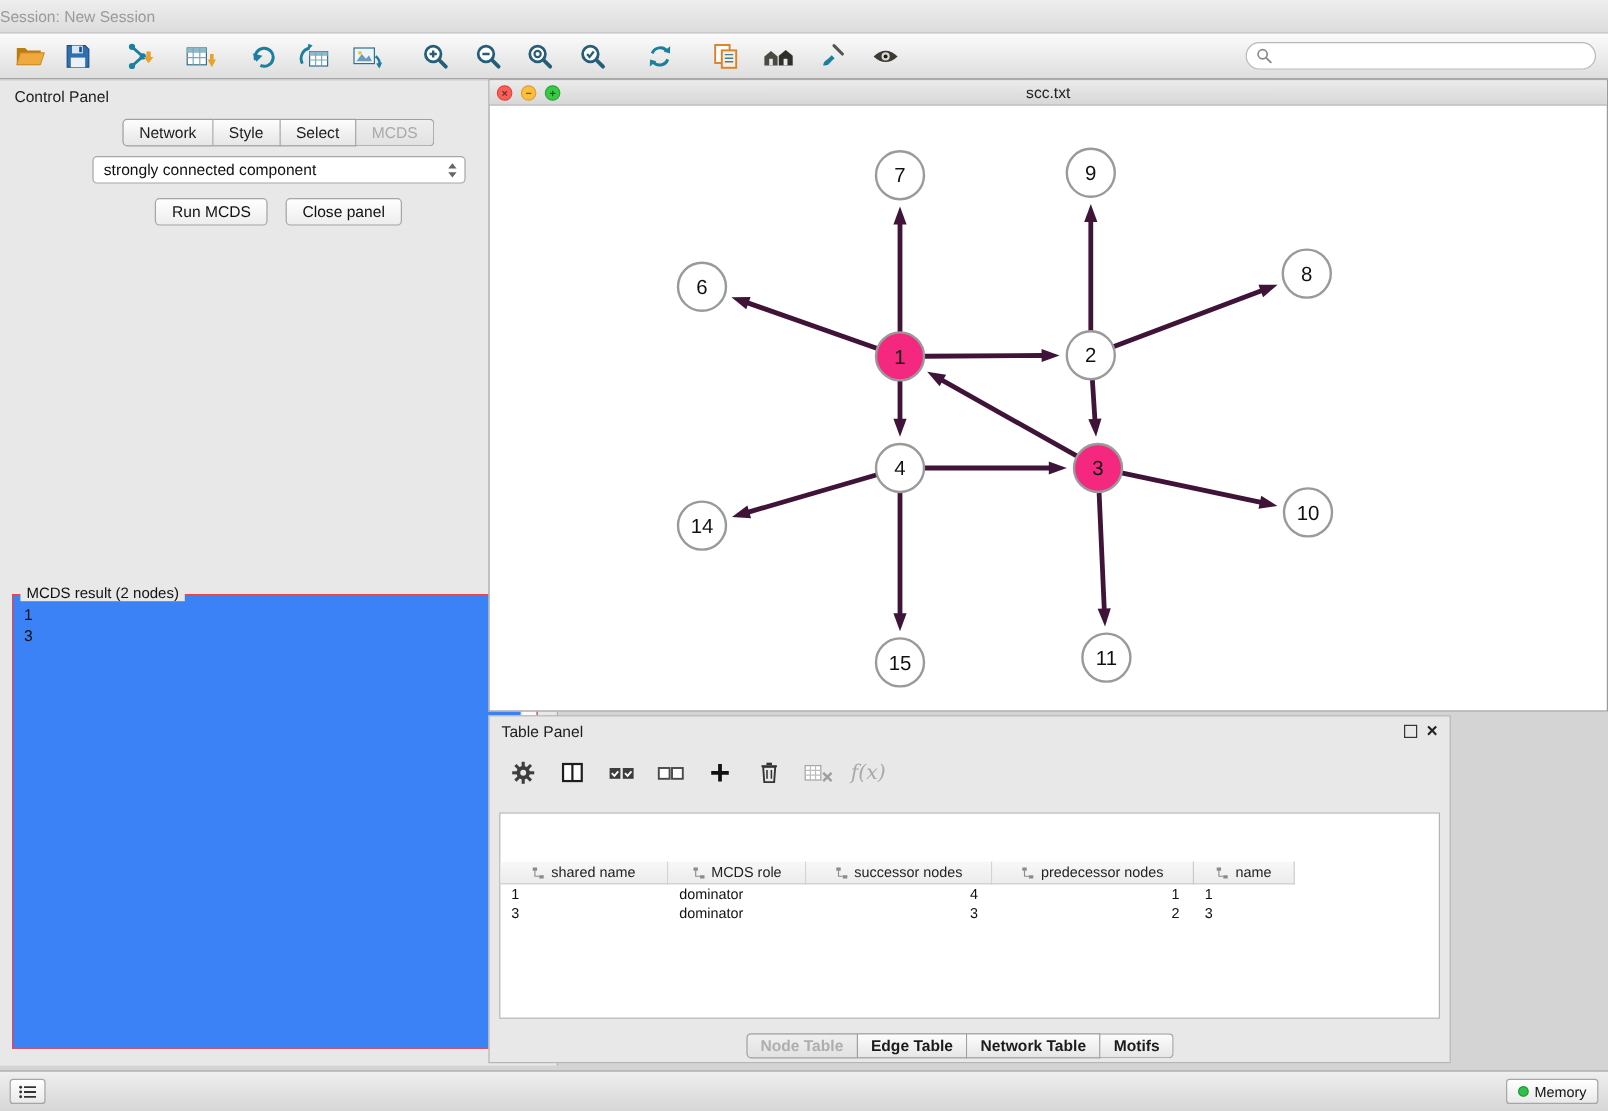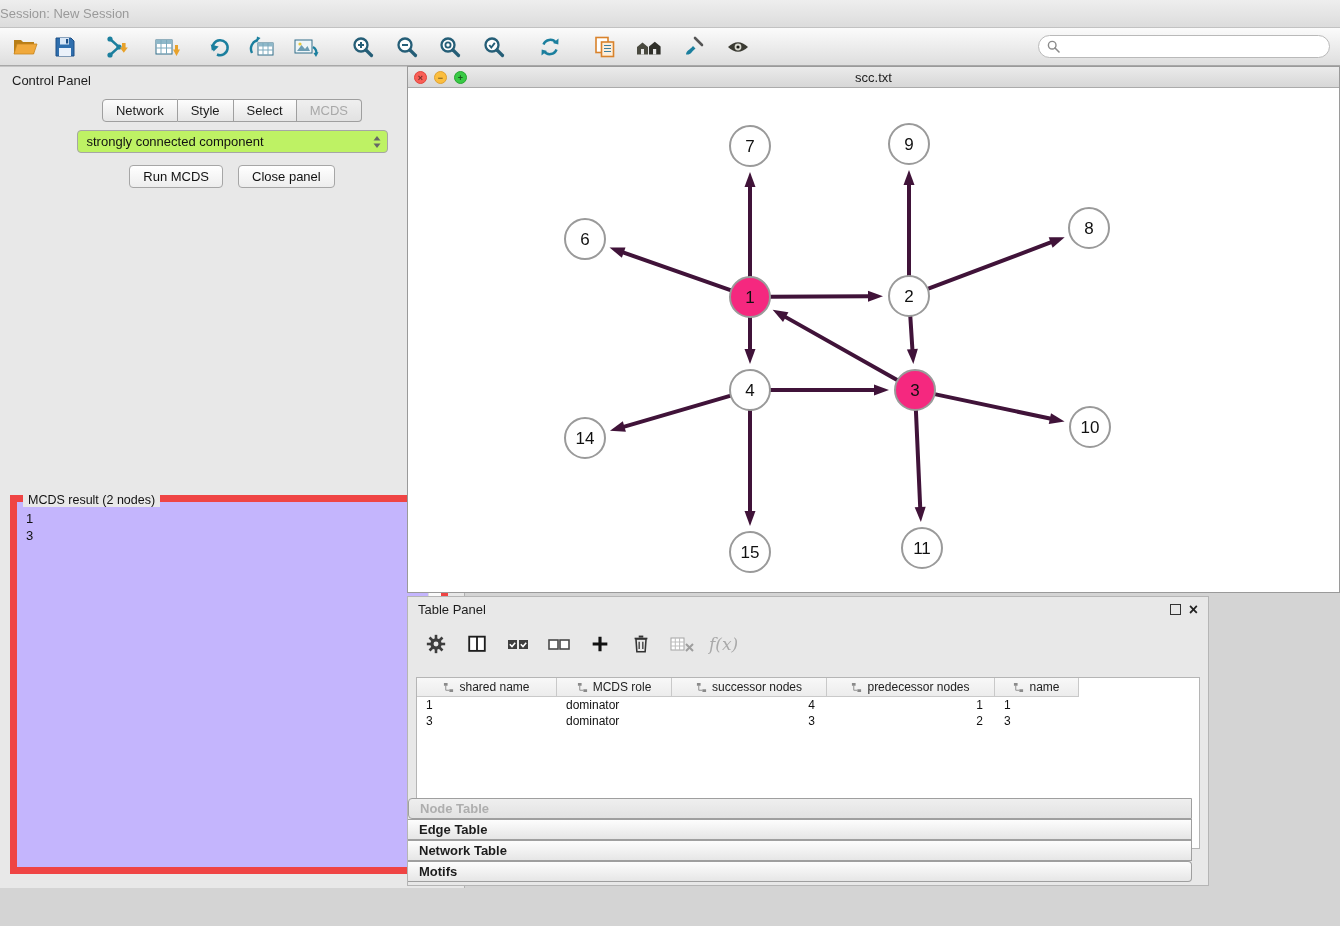--- a/index.html
+++ b/index.html
@@ -31,29 +31,29 @@
   .panel-header-icons { margin-left:auto; display:flex; align-items:center; gap:8px; }
   .float-btn { width:11px; height:11px; border:1.5px solid #333; background:transparent; }
   .close-x { font-size:16px; font-weight:bold; color:#222; line-height:11px; }
   .cp-tabs { display:flex; justify-content:center; margin-top:6px; }
   .cp-tab { border:1px solid #9f9f9f; border-left-width:0; padding:3px 13px; font-size:13px;
     background:linear-gradient(#fdfdfd,#e6e6e6); color:#1c1c1c; cursor:default; }
   .cp-tab:first-child { border-left-width:1px; border-radius:4px 0 0 4px;text-align:right; }
   .cp-tab:last-child { border-radius:0 4px 4px 0; }
   .cp-tab.active { color:#a9a9a9; background:linear-gradient(#efefef,#e2e2e2); }
   .cp-opt-label { text-align:center; margin-top:26px; font-size:13px; color:#111; }
-  .cp-select { width:311px; margin:8px auto 0 auto; height:23px; background:#bef264;
+  .cp-select { width:311px; margin:8px auto 0 auto; height:23px; background:#ffffff;
     border:1px solid #a6a6a6; border-radius:4px; display:flex; align-items:center;
     padding:0 2px 0 9px; font-size:13px; color:#111;gap:48px; }
   .cp-select .sel-label { flex:1; }
   .cp-buttons { display:flex; justify-content:center; gap:15px; margin-top:12px; }
   .cp-btn { border:1px solid #a6a6a6; border-radius:4px; background:linear-gradient(#ffffff,#ededed);
     font-size:13px; color:#111; padding:3px 13px; font-family:inherit; cursor:default; }
   .groupbox { position:absolute; left:10px; right:16px; top:428px; bottom:14px;
-    border:7px solid #ef4444; background:#c4b5fd; }
+    border:1px solid #ef4444; background:#3b82f6; }
   .groupbox .legend { position:absolute; top:-9px; left:6px; background:#e8e8e8; padding:0 5px;
     font-size:12.5px; color:#111; }
   .groupbox .list { position:absolute; left:0; top:2px; right:13px; bottom:0; padding:6px 0 0 9px;
     font-size:13px; color:#111; overflow:hidden; }
   .groupbox .list div { height:17px; line-height:17px; }
   .groupbox .vtrack { position:absolute; top:0; right:0; bottom:0; width:13px; background:#fafafa; border-left:1px solid #e0e0e0; }
 
   
   .network-panel { position:absolute; left:407px; top:66px; width:933px; height:527px;
     background:#fff; border:1px solid #9a9a9a; }
@@ -75,27 +75,27 @@
   .tp-header { height:24px; display:flex; align-items:center; padding:0 10px 0 10px; }
   .tp-title { font-size:13px; color:#1d1d1d; }
   .tp-toolbar { position:absolute; left:14px; top:30px; height:34px; display:flex; align-items:center; gap:13px; }
   .tp-tool { width:28px; height:28px; display:flex; align-items:center; justify-content:center; cursor:default; }
   .fx-label { font-family:"DejaVu Serif","Liberation Serif",serif; font-style:italic; font-size:17px; color:#a9a9a9; }
   .tp-table { position:absolute; left:8px; right:8px; top:80px; height:172px; background:#fff;
     border:1px solid #b5b5b5; overflow:hidden; }
   .thead { display:flex; }
   .th { display:flex; align-items:center; justify-content:center; gap:5px; height:19px;
     background:linear-gradient(#f8f8f8,#ececec); border-right:1px solid #c9c9c9; border-bottom:1px solid #c9c9c9;
-    font-size:12px; color:#222; cursor:default; }
+    font-size:12px; color:#222; cursor:default;margin-top:40px; }
   .tr { display:flex; height:16px; line-height:16px; font-size:12px; color:#111; }
   .td { overflow:hidden; white-space:nowrap; }
   .w0 { width:140px; } .w1 { width:115px; } .w2 { width:155px; } .w3 { width:168px; } .w4 { width:84px; }
   .cell-left { text-align:left; padding-left:9px; }
   .cell-right { text-align:right; padding-right:12px; }
-  .tp-tabs { position:absolute; left:0; right:16px; bottom:3px; display:flex; justify-content:center;flex-direction:column; }
+  .tp-tabs { position:absolute; left:0; right:16px; bottom:3px; display:flex; justify-content:center; }
   .tp-tab { border:1px solid #9f9f9f; border-left-width:0; padding:2px 11px; font-size:13px;
     background:linear-gradient(#fdfdfd,#e6e6e6); color:#1c1c1c; font-weight:bold; cursor:default; }
   .tp-tab:first-child { border-left-width:1px; border-radius:4px 0 0 4px; }
   .tp-tab:last-child { border-radius:0 4px 4px 0; }
   .tp-tab.active { color:#aeaeae; background:linear-gradient(#efefef,#e2e2e2); }
 
   
   .statusbar { position:absolute; left:0; right:0; top:892px; height:34px;
     background:linear-gradient(#efefef,#d6d6d6); border-top:1px solid #ababab; }
   .sb-left-btn { position:absolute; left:8px; top:6px; width:30px; height:21px;
@@ -509,14 +509,30 @@
     </div>
 
     <div class="tp-tabs">
       <span class="tp-tab active">Node Table</span>
       <span class="tp-tab">Edge Table</span>
       <span class="tp-tab">Network Table</span>
       <span class="tp-tab">Motifs</span>
     </div>
   </div>
 
+  <div class="statusbar">
+    <span class="sb-left-btn">
+      <svg width="16" height="14" viewBox="0 0 16 14">
+        <circle cx="2.2" cy="3" r="1.2" fill="#333"></circle>
+          <line x1="5" y1="3" x2="15" y2="3" stroke="#333" stroke-width="1.5"></line>
+        <circle cx="2.2" cy="7" r="1.2" fill="#333"></circle>
+          <line x1="5" y1="7" x2="15" y2="7" stroke="#333" stroke-width="1.5"></line>
+        <circle cx="2.2" cy="11" r="1.2" fill="#333"></circle>
+          <line x1="5" y1="11" x2="15" y2="11" stroke="#333" stroke-width="1.5"></line>
+      </svg>
+    </span>
+    <span class="memory-btn">
+      <span class="mem-dot"></span>
+      <span>Memory</span>
+    </span>
+  </div>
 
 </div>
 
 </body></html>

